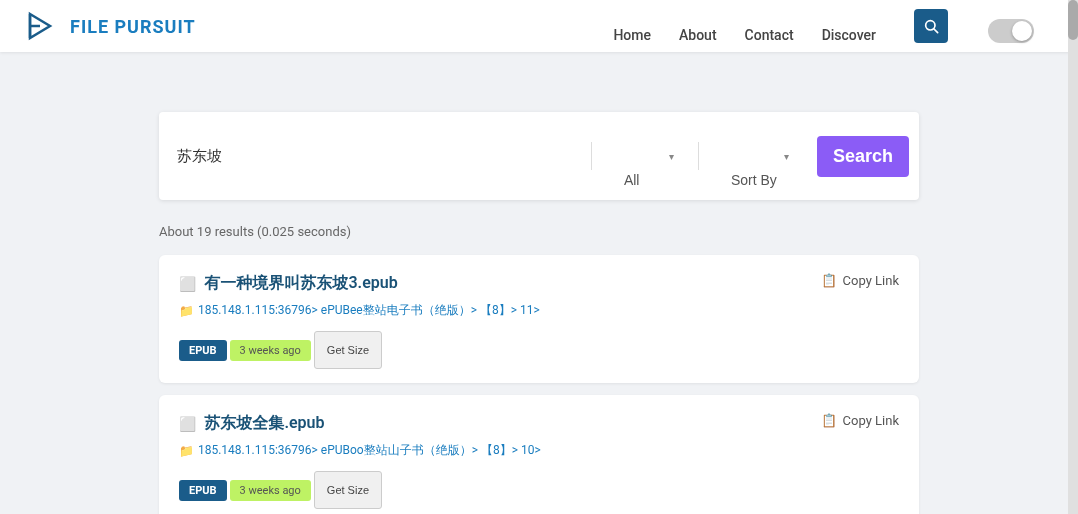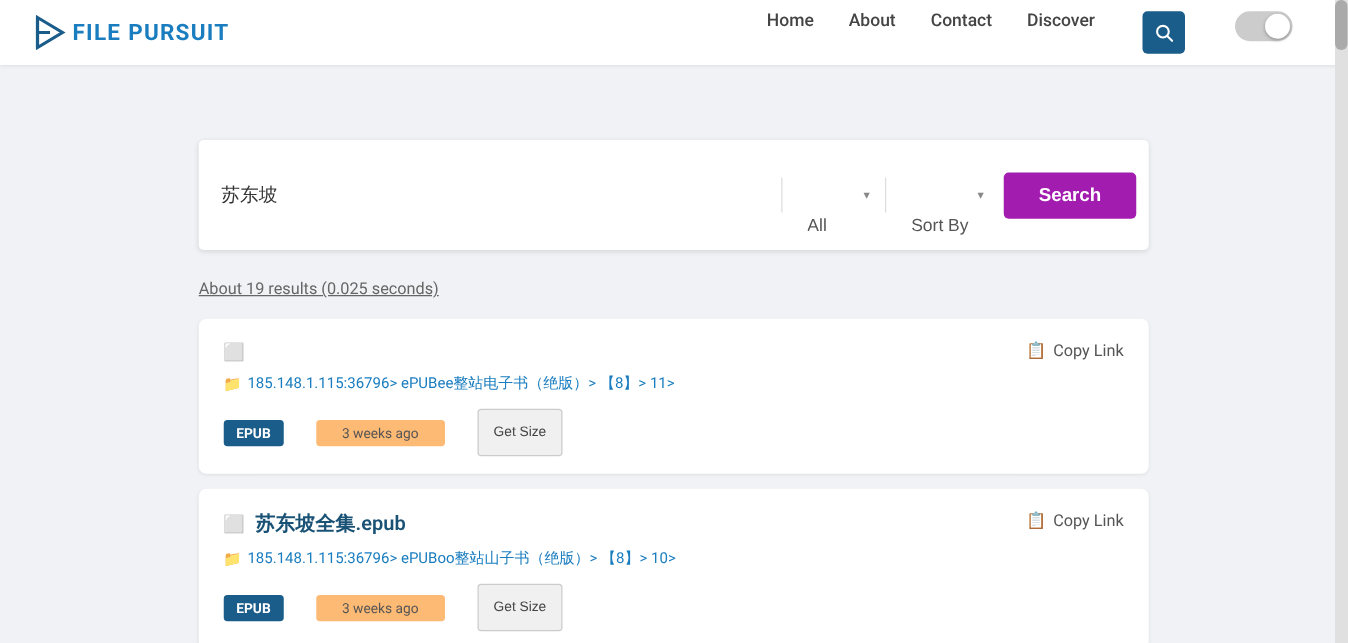--- a/index.html
+++ b/index.html
@@ -16,40 +16,40 @@
       height: 52px;
       display: flex;
       align-items: center;
       padding: 0 24px;
       box-shadow: 0 1px 3px rgba(0,0,0,0.08);
       position: relative;
     }
     .navbar-brand {
       display: flex;
       align-items: center;
-      gap: 2px;
+      gap: 14px;
       text-decoration: none;
     }
     .brand-logo-icon {
       width: 32px;
       height: 32px;
     }
     .brand-text {
       font-size: 18px;
       font-weight: 700;
       color: #1a5276;
       letter-spacing: 1px;
       text-transform: uppercase;
     }
     .brand-text span {
       color: #1a7dbf;
     }
     .navbar-nav {
       display: flex;
-      align-items: flex-start;
+      align-items: flex-end;
       gap: 28px;
       margin-left: auto;
       margin-right: 20px;
     }
     .nav-link {
       text-decoration: none;
       color: #444;
       font-size: 14px;
       font-weight: 500;
     }
@@ -108,21 +108,21 @@
     }
 
     
     .search-bar {
       display: flex;
       align-items: center;
       background: #fff;
       border-radius: 4px;
       padding: 8px 10px;
       box-shadow: 0 1px 4px rgba(0,0,0,0.1);
-      gap: 4px;
+      gap: 16px;
       margin-bottom: 24px;
     }
     .search-input {
       flex: 1;
       border: none;
       outline: none;
       font-size: 15px;
       color: #333;
       padding: 4px 8px;
       background: transparent;
@@ -151,38 +151,37 @@
       position: relative;
       padding: 0 4px;
     }
     .dropdown-arrow {
       font-size: 10px;
       color: #888;
       pointer-events: none;
       margin-left: -2px;
     }
     .btn-search {
-      background: #a21caf;
+      background: #8b5cf6;
       color: #fff;
       border: none;
       border-radius: 4px;
-      padding: 10px 28px;
-      font-size: 15px;
+      padding: 10px 16px;
+      font-size: 18px;
       font-weight: 600;
       cursor: pointer;
       margin-left: 8px;
       white-space: nowrap;
     }
 
     
     .results-info {
       font-size: 13px;
       color: #666;
       margin-bottom: 16px;
-      text-decoration: underline;
     }
 
     
     .result-card {
       background: #fff;
       border-radius: 6px;
       padding: 18px 20px 14px;
       margin-bottom: 12px;
       box-shadow: 0 1px 3px rgba(0,0,0,0.07);
     }
@@ -199,35 +198,35 @@
       font-size: 12px;
       color: #1a7dbf;
       margin-bottom: 12px;
       display: flex;
       align-items: center;
       gap: 4px;
     }
     .result-actions {
       display: flex;
       align-items: center;
-      gap: 26px;
+      gap: 3px;
     }
     .badge-epub {
       background: #1a5c8a;
       color: #fff;
       font-size: 11px;
       font-weight: 700;
       padding: 4px 10px;
       border-radius: 3px;
     }
     .badge-time {
-      background: #fdba74;
+      background: #bef264;
       color: #555;
       font-size: 11px;
-      padding: 4px 21px;
+      padding: 4px 10px;
       border-radius: 3px;
     }
     .btn-get-size {
       background: #f0f0f0;
       color: #444;
       border: 1px solid #ccc;
       font-size: 11px;
       padding: 12px 12px;
       border-radius: 3px;
       cursor: pointer;
@@ -327,20 +326,21 @@
     <button class="btn-search">Search</button>
   </div>
 
   <div class="results-info">About 19 results (0.025 seconds)</div>
 
   <div class="result-card">
     <div class="card-row">
       <div class="card-main">
         <div class="result-title">
           <span style="font-size:14px; color:#555;">⬜</span>
+          <span>有一种境界叫苏东坡3.epub</span>
         </div>
         <div class="result-path">
           <span>📁</span>
           <span>185.148.1.115:36796&gt; ePUBee整站电子书（绝版）&gt; 【8】&gt; 11&gt;</span>
         </div>
         <div class="result-actions">
           <span class="badge-epub">EPUB</span>
           <span class="badge-time">3 weeks ago</span>
           <button class="btn-get-size">Get Size</button>
         </div>

